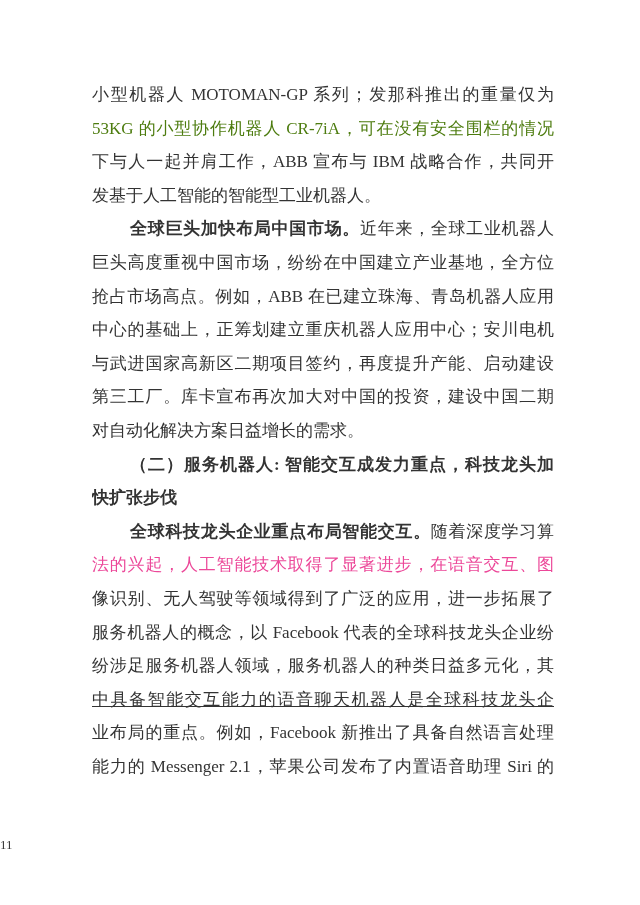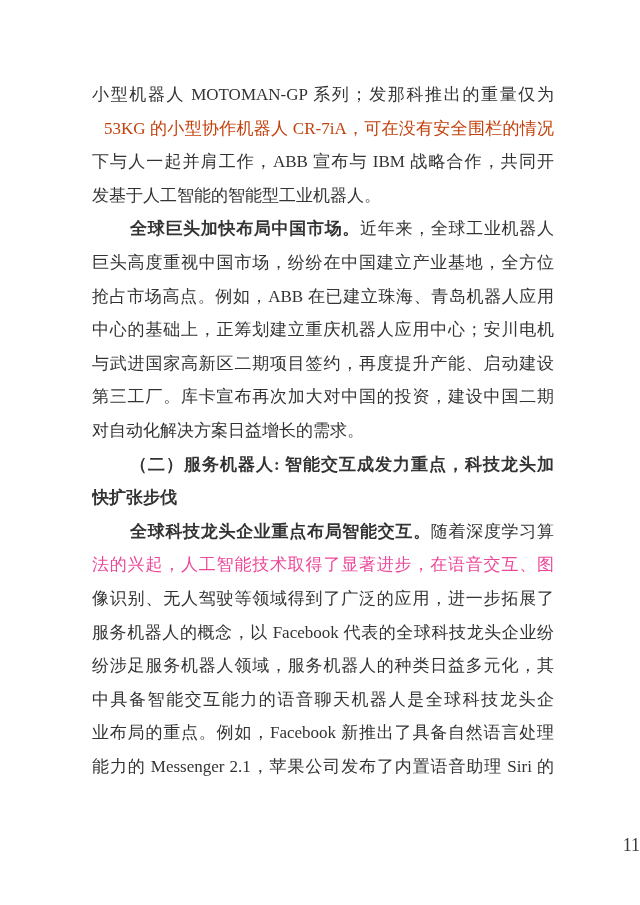--- a/index.html
+++ b/index.html
@@ -44,47 +44,47 @@
   .line.ind {
     text-indent: 38px;
   }
   .seg { font-weight: normal; text-align: right; }
   .seg.bold { font-weight: bold; }
   .page-number {
     position: absolute;
     top: 837px;
     left: 0;
     width: 640px;
-    text-align: right;
-    font-size: 18px;
+    text-align: left;
+    font-size: 13px;
     line-height: 16px;
     color: #3a3a3a;
   }
 </style>
 </head>
 <body style="background: rgb(255, 255, 255);">
 
 <div class="page">
   <div class="text-block" id="lines-container">
       <div class="line j" style="color: rgb(51, 51, 51);"><span class="seg">小型机器人 MOTOMAN-GP 系列；发那科推出的重量仅为</span></div>
-      <div class="line j" style="color: #c2410c; margin-left: 12px;"><span class="seg">53KG 的小型协作机器人 CR-7iA，可在没有安全围栏的情况</span></div>
+      <div class="line j" style="color: #4d7c0f;"><span class="seg">53KG 的小型协作机器人 CR-7iA，可在没有安全围栏的情况</span></div>
       <div class="line j" style="color: rgb(51, 51, 51);"><span class="seg">下与人一起并肩工作，ABB 宣布与 IBM 战略合作，共同开</span></div>
       <div class="line" style="color: rgb(51, 51, 51);"><span class="seg">发基于人工智能的智能型工业机器人。</span></div>
       <div class="line j ind" style="color: rgb(51, 51, 51);"><span class="seg bold">全球巨头加快布局中国市场。</span><span class="seg">近年来，全球工业机器人</span></div>
       <div class="line j" style="color: rgb(51, 51, 51);"><span class="seg">巨头高度重视中国市场，纷纷在中国建立产业基地，全方位</span></div>
       <div class="line j" style="color: rgb(51, 51, 51);"><span class="seg">抢占市场高点。例如，ABB 在已建立珠海、青岛机器人应用</span></div>
       <div class="line j" style="color: rgb(51, 51, 51);"><span class="seg">中心的基础上，正筹划建立重庆机器人应用中心；安川电机</span></div>
       <div class="line j" style="color: rgb(51, 51, 51);"><span class="seg">与武进国家高新区二期项目签约，再度提升产能、启动建设</span></div>
       <div class="line j" style="color: rgb(51, 51, 51);"><span class="seg">第三工厂。库卡宣布再次加大对中国的投资，建设中国二期</span></div>
       <div class="line" style="color: rgb(51, 51, 51);"><span class="seg">对自动化解决方案日益增长的需求。</span></div>
       <div class="line j ind" style="color: rgb(51, 51, 51);"><span class="seg bold">（二）服务机器人: 智能交互成发力重点，科技龙头加</span></div>
       <div class="line" style="color: rgb(51, 51, 51);"><span class="seg bold">快扩张步伐</span></div>
       <div class="line j ind" style="color: rgb(51, 51, 51);"><span class="seg bold">全球科技龙头企业重点布局智能交互。</span><span class="seg">随着深度学习算</span></div>
       <div class="line j" style="color: #ec4899;"><span class="seg">法的兴起，人工智能技术取得了显著进步，在语音交互、图</span></div>
       <div class="line j" style="color: rgb(51, 51, 51);"><span class="seg">像识别、无人驾驶等领域得到了广泛的应用，进一步拓展了</span></div>
       <div class="line j" style="color: rgb(51, 51, 51);"><span class="seg">服务机器人的概念，以 Facebook 代表的全球科技龙头企业纷</span></div>
       <div class="line j" style="color: rgb(51, 51, 51);"><span class="seg">纷涉足服务机器人领域，服务机器人的种类日益多元化，其</span></div>
-      <div class="line j" style="color: rgb(51, 51, 51);"><span class="seg">中具备智能交互能力的语音聊天机器人是全球科技龙头企</span></div>
+      <div class="line j" style="color: rgb(51, 51, 51); text-decoration: underline;"><span class="seg">中具备智能交互能力的语音聊天机器人是全球科技龙头企</span></div>
       <div class="line j" style="color: rgb(51, 51, 51);"><span class="seg">业布局的重点。例如，Facebook 新推出了具备自然语言处理</span></div>
       <div class="line j" style="color: rgb(51, 51, 51);"><span class="seg">能力的 Messenger 2.1，苹果公司发布了内置语音助理 Siri 的</span></div>
     </div>
   <div class="page-number" style="color: rgb(58, 58, 58);">11</div>
 </div>
 
 </body></html>

